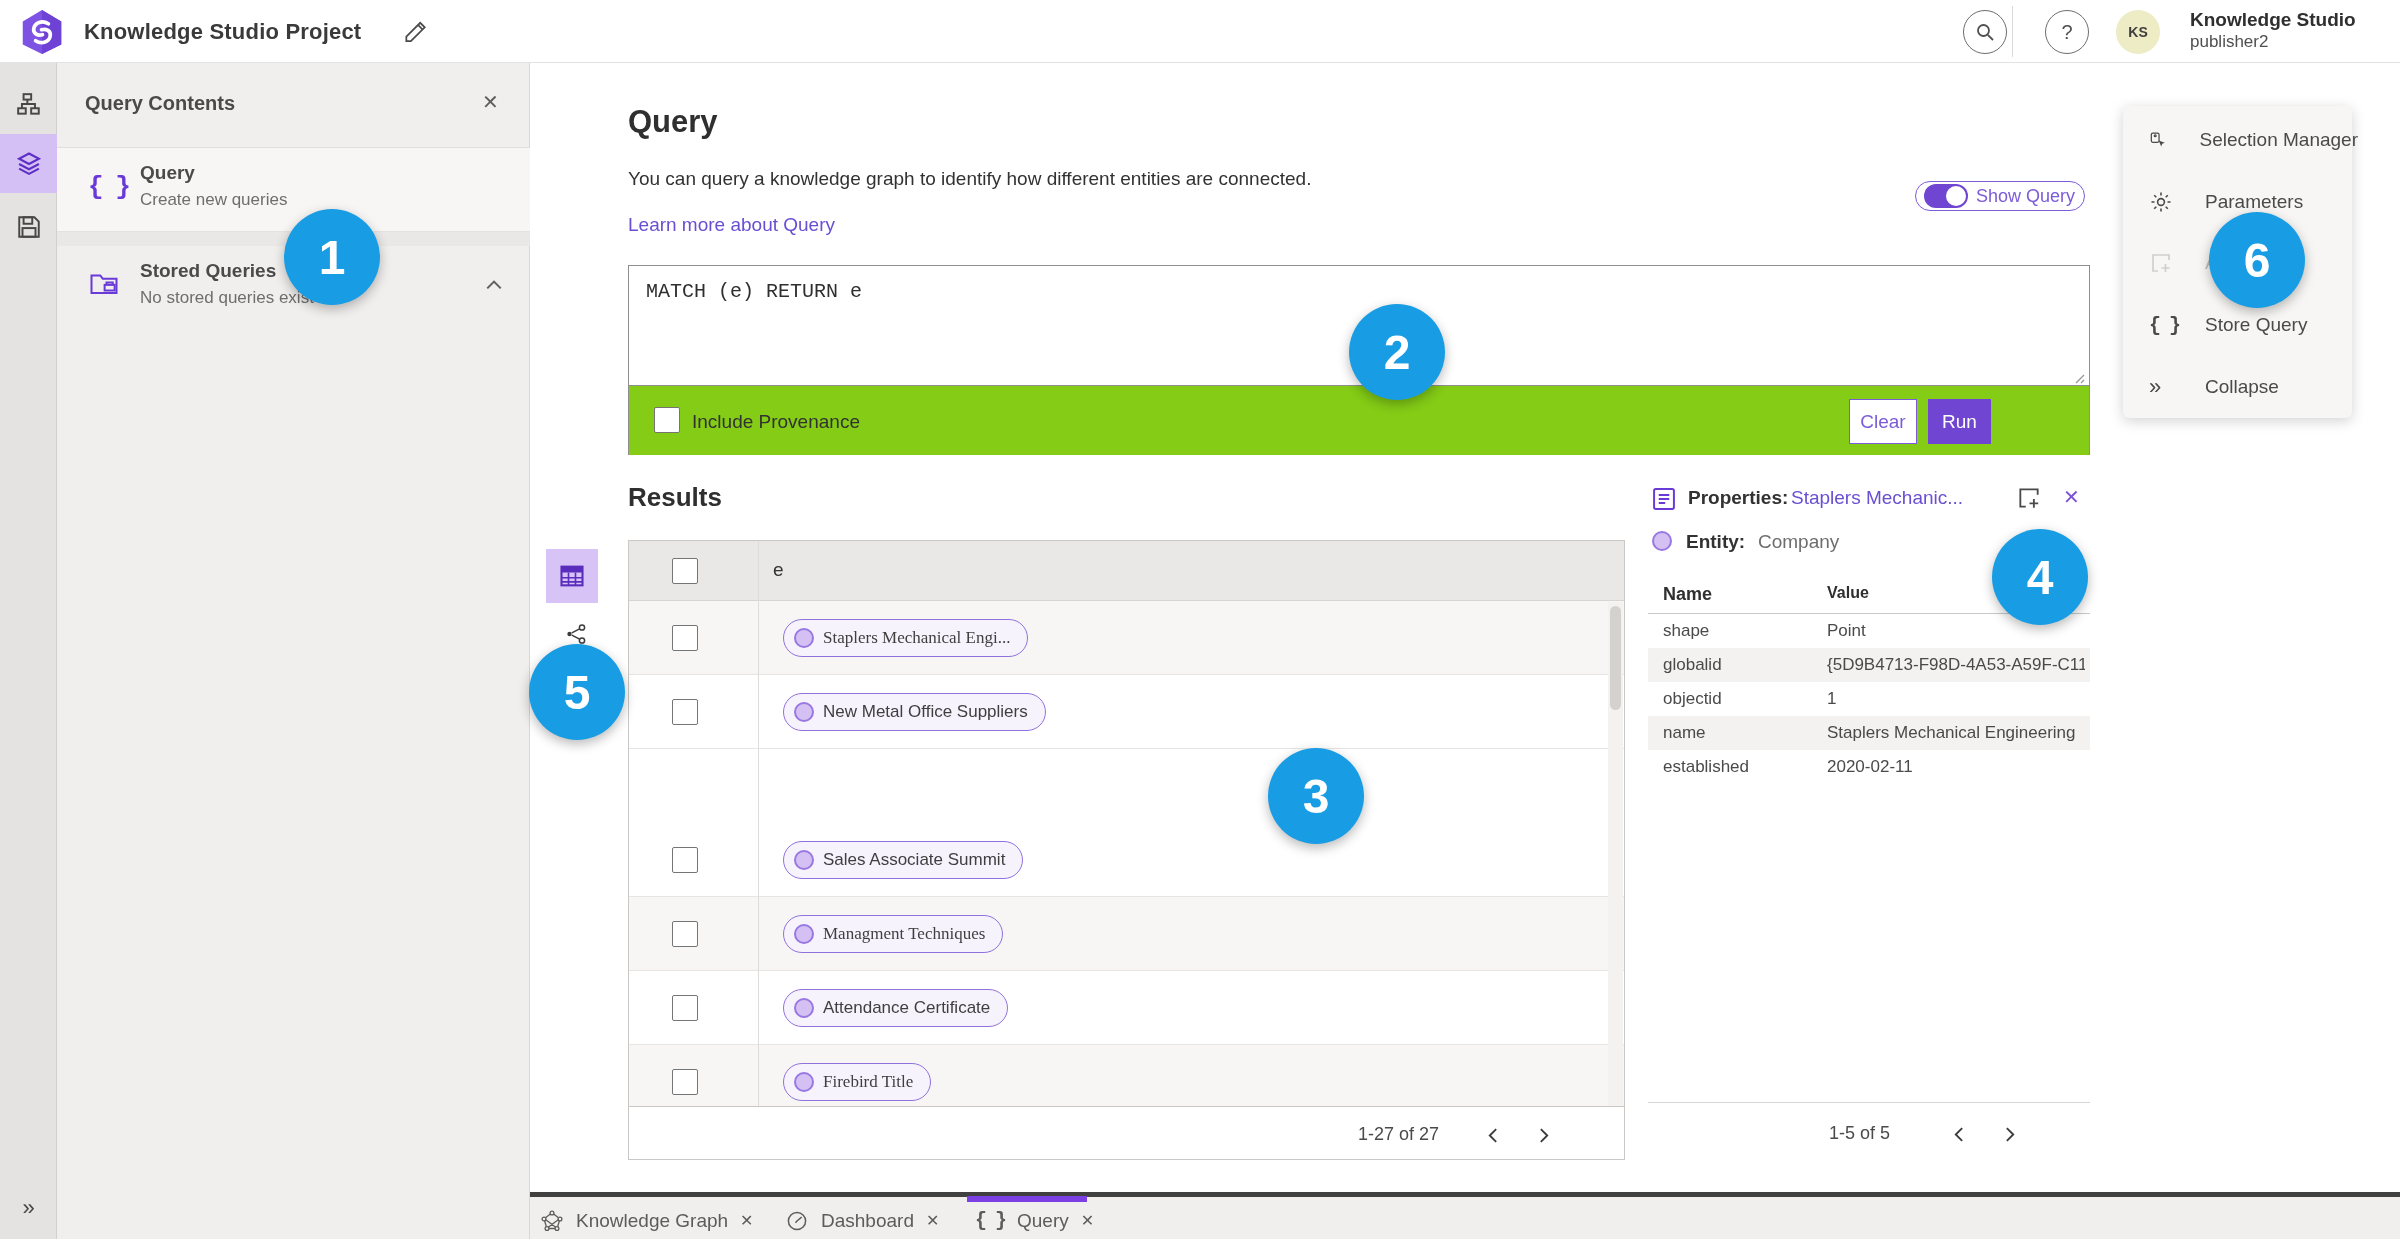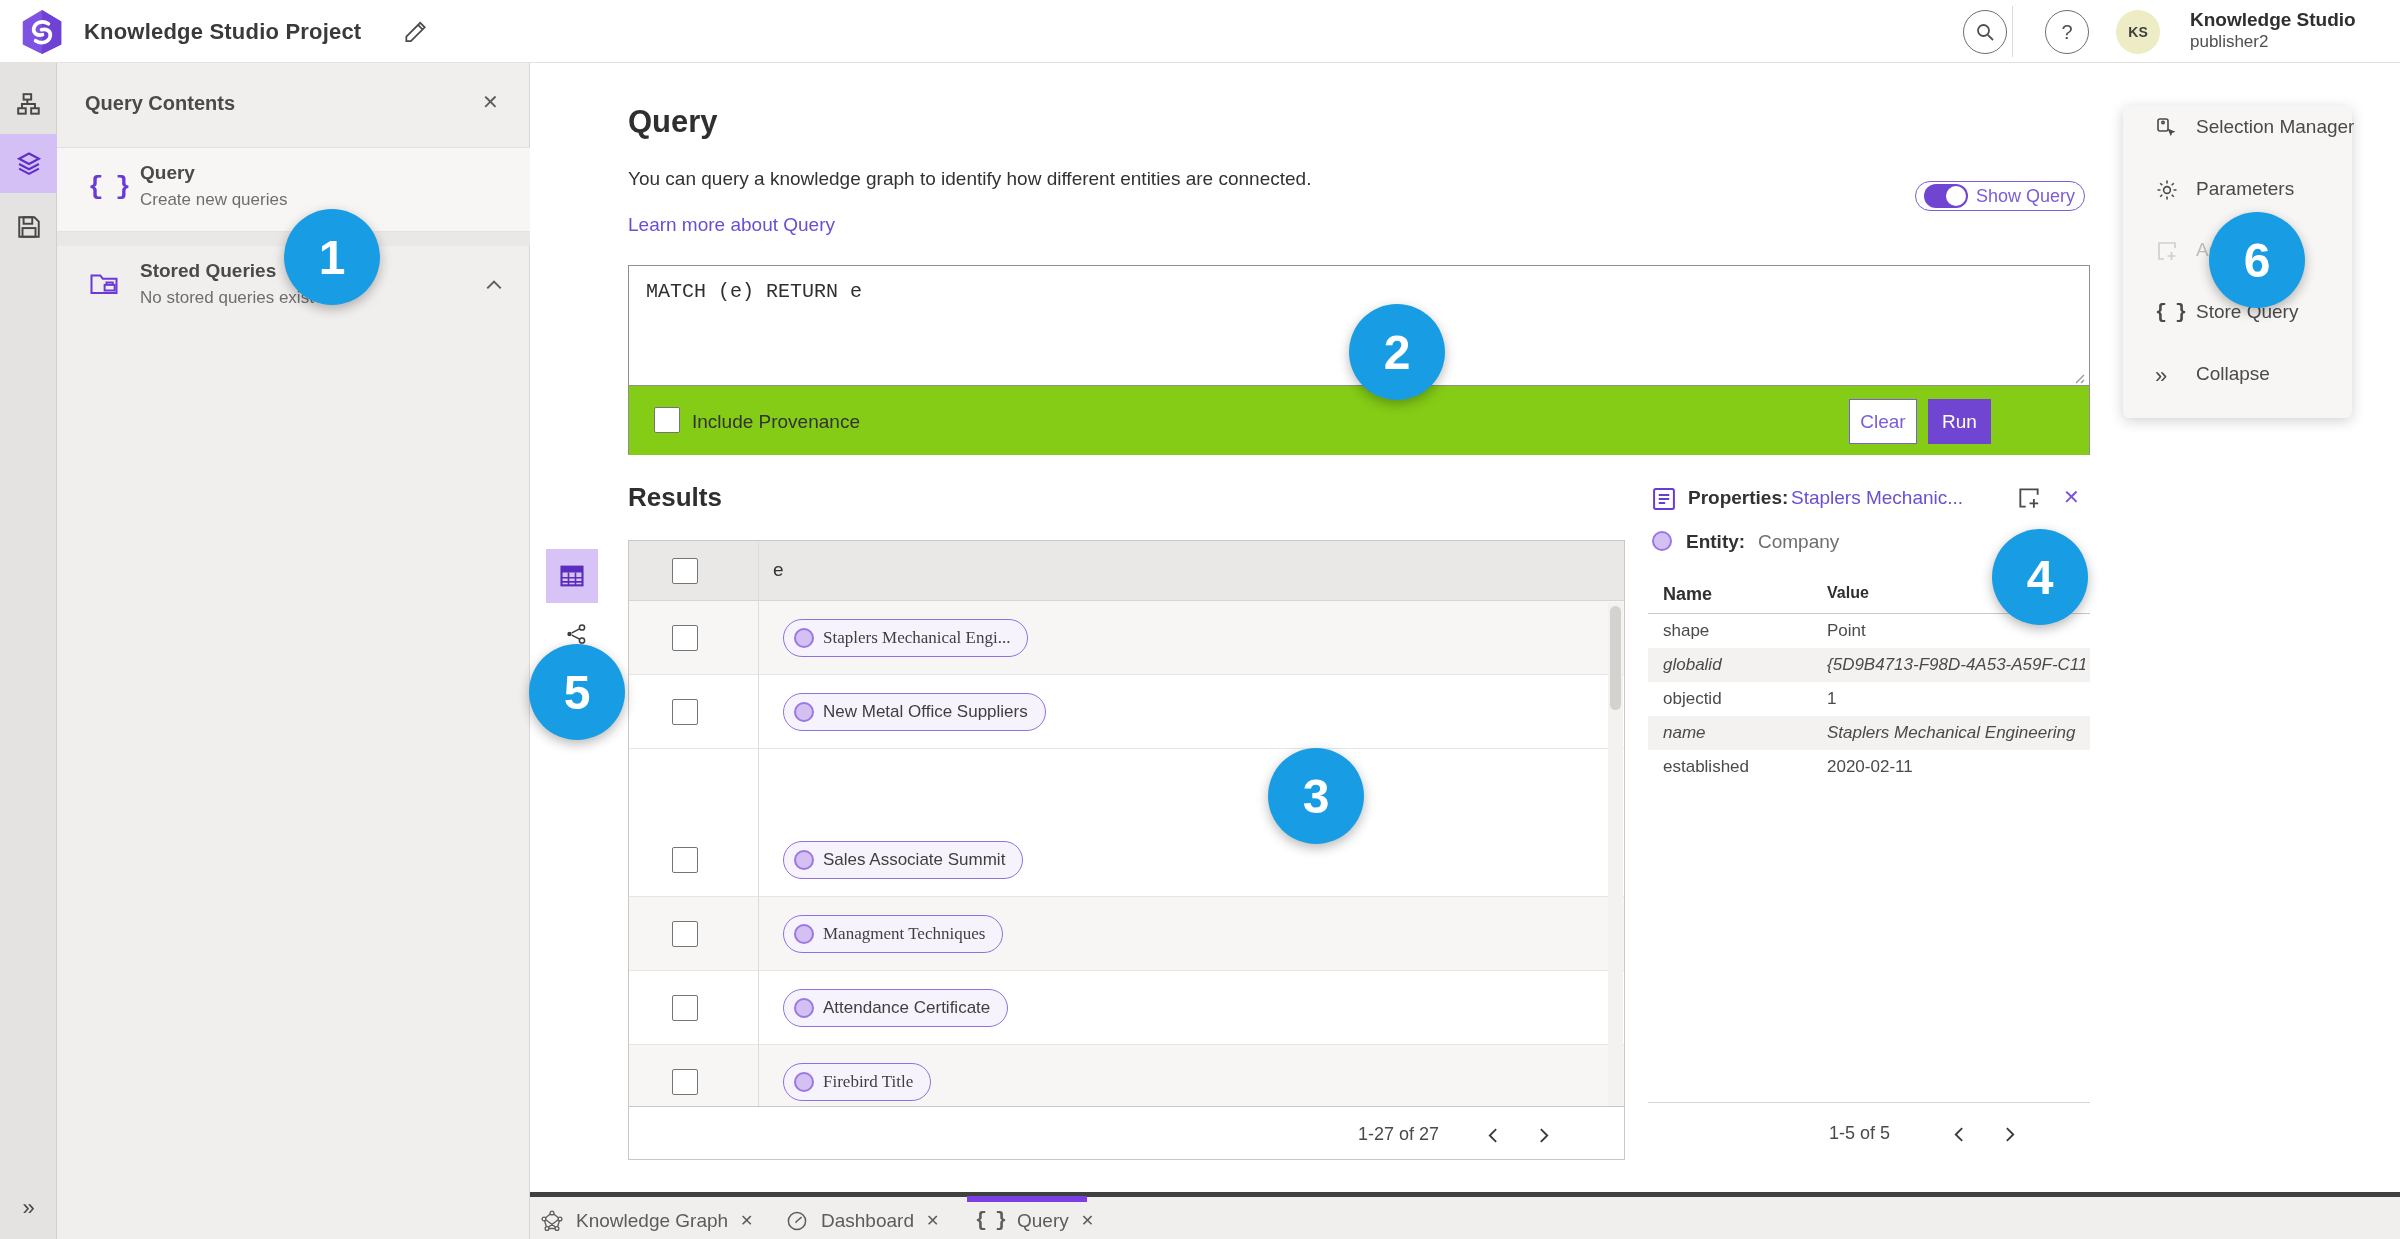--- a/index.html
+++ b/index.html
@@ -101,31 +101,31 @@
   #props-close { position:absolute; left:415px; top:2px; font-size:20px; color:#7b52d8; cursor:pointer; }
   #props-entity { position:absolute; left:0; top:46px; height:28px; }
   #props-entity .entity-dot { position:absolute; left:4px; top:2px; }
   #props-entity-label { position:absolute; left:38px; top:2px; font-size:19px; font-weight:700; color:#323232; }
   #props-entity-type { position:absolute; left:110px; top:2px; font-size:19px; color:#6e6e6e; }
   #props-table { position:absolute; left:0; top:95px; width:100%; }
   .pt-hrow { position:relative; height:36px; border-bottom:1px solid #c9c9c9; }
   .pt-hname { position:absolute; left:15px; top:6px; font-size:18px; font-weight:700; color:#2f2f2f; }
   .pt-hvalue { position:absolute; left:179px; top:6px; font-size:16px; font-weight:700; color:#2f2f2f; }
   .pt-row { position:relative; height:34px; }
-  .pt-row.stripe { background:#f3f2f0;font-style:italic; }
+  .pt-row.stripe { background:#f3f2f0; }
   .pt-name { position:absolute; left:15px; top:7px; font-size:17px; color:#4a4a4a; }
   .pt-value { position:absolute; left:179px; top:7px; font-size:17px; color:#4a4a4a; white-space:nowrap; max-width:258px; overflow:hidden; }
   #props-footer { position:absolute; left:0; top:619px; width:100%; height:58px; border-top:1px solid #d6d6d6; background:#fff; }
   #pp-pag-text { position:absolute; right:200px; top:20px; }
   #pp-prev { position:absolute; right:120px; top:19px; }
   #pp-next { position:absolute; right:68px; top:19px; }
 
   
   #tools-menu { position:absolute; left:2123px; top:106px; width:229px; height:312px; background:#f7f6f4; border-radius:6px; box-shadow:0 3px 14px rgba(0,0,0,0.18); z-index:15; }
-  .tool-item { position:absolute; left:12px; width:100%; height:48px; display:flex; padding-left:20px; gap:17px; cursor:pointer; }
+  .tool-item { position:absolute; left:6px; width:100%; height:48px; display:flex; align-items:center; padding-left:20px; gap:32px; cursor:pointer; }
   .tool-item span { font-size:19px; color:#4a4a4a; white-space:nowrap; }
   #tool-selection { top:10px; }
   #tool-parameters { top:72px; }
   #tool-add { top:133px; }
   #tool-add span { color:#bdbdbd; }
   #tool-store { top:195px; }
   #tool-collapse { top:257px; }
   #tool-store .braces { font-family:"Liberation Mono", monospace; font-size:20px; font-weight:700; color:#4a4a4a; letter-spacing:-2px; width:24px; }
   #tool-collapse .chevrons { font-size:22px; color:#4a4a4a; width:24px; }
 

